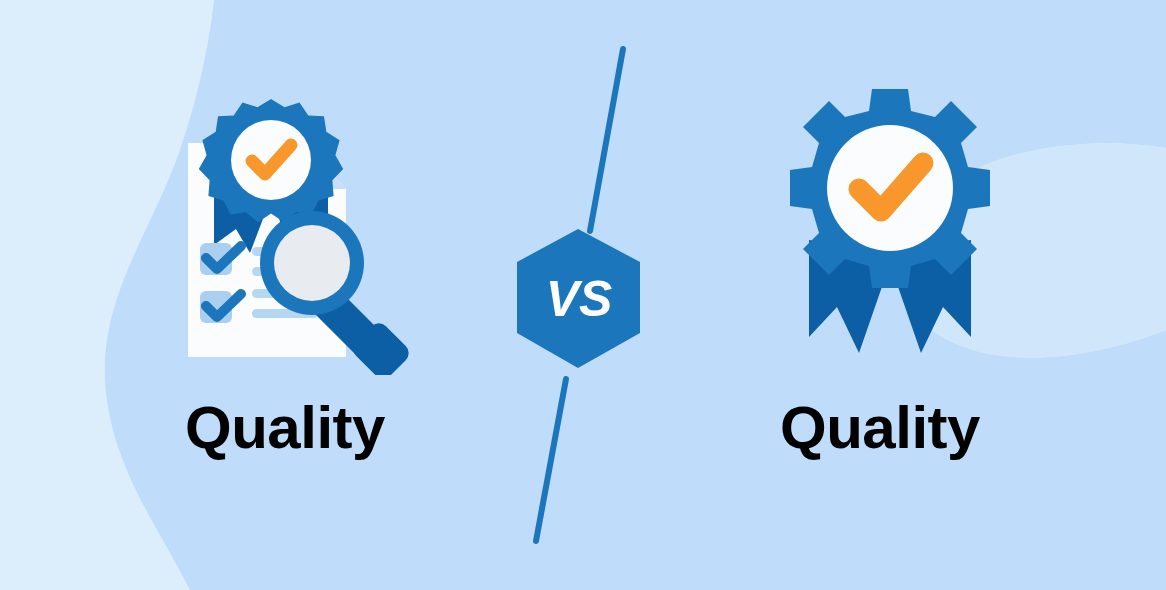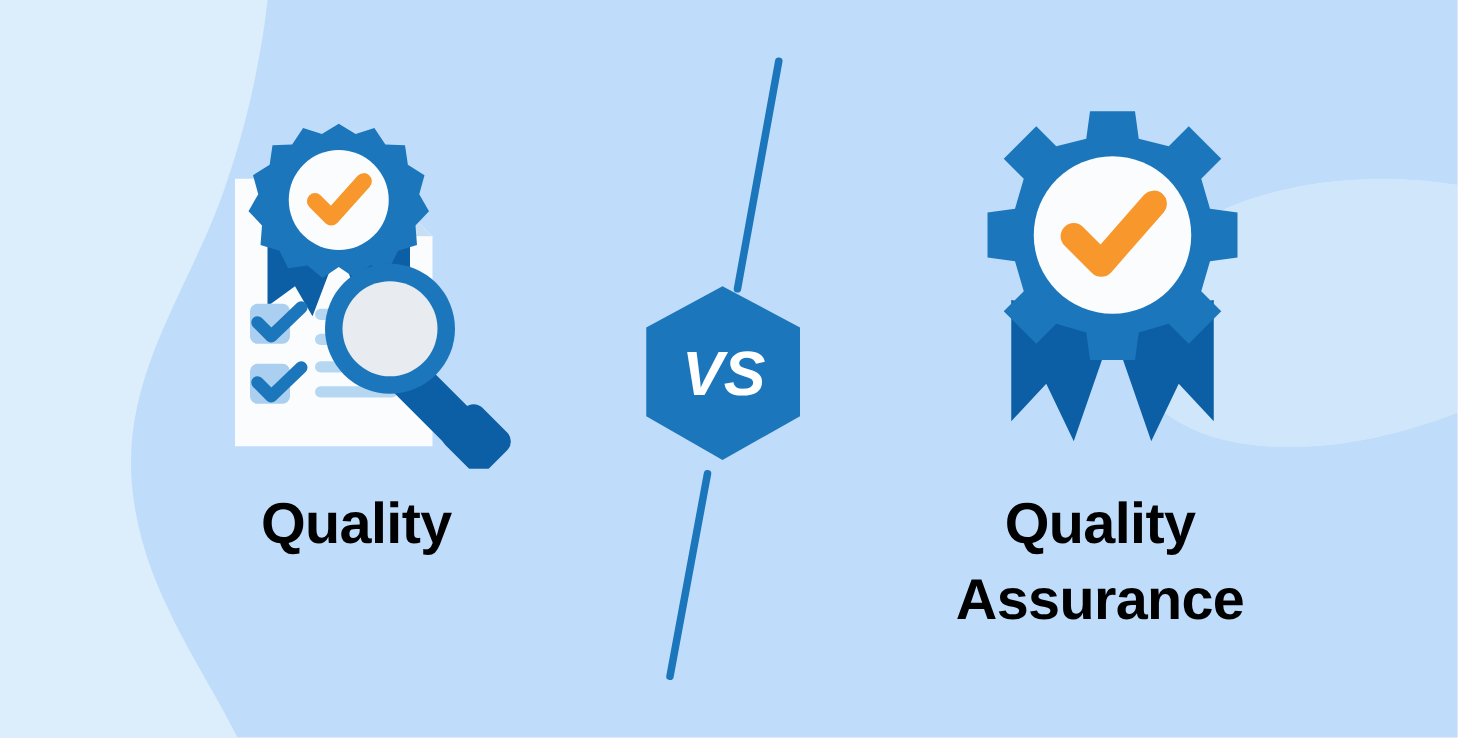--- a/index.html
+++ b/index.html
@@ -6,42 +6,42 @@
     margin: 0;
     padding: 0;
     background: #ffffff;
   }
   #canvas {
     position: relative;
     width: 1166px;
     height: 590px;
     overflow: hidden;
     font-family: "Liberation Sans", sans-serif;
-    background: #c4b5fd;
+    background: #0f766e;
   }
   #bg-layer {
     position: absolute;
     inset: 0;
     width: 1166px;
     height: 590px;
   }
   .icon-block {
     position: absolute;
   }
   #qc-icon { left: 160px; top: 95px; width: 270px; height: 280px; }
   #qa-icon { left: 775px; top: 85px; width: 230px; height: 285px; }
   #vs-block { left: 495px; top: 35px; width: 175px; height: 520px; }
 
   .label {
     position: absolute;
     text-align: center;
     color: #000000;
     font-family: "Liberation Sans", sans-serif;
     font-weight: bold;
-    font-size: 46px;
+    font-size: 60px;
     line-height: 1.33;
     letter-spacing: -0.5px;
   }
   #qc-label { left: 105px; top: 388px; width: 360px; }
   #qa-label { left: 700px; top: 388px; width: 360px; }
   .label .line { display: block; }
 </style>
 </head>
 <body>
 
@@ -142,16 +142,15 @@
       </g>
     </svg>
   </div>
 
   <div class="label" id="qc-label">
     <span class="line">Quality</span>
   </div>
 
   <div class="label" id="qa-label">
     <span class="line">Quality</span>
-    <span class="line">Assurance</span>
   </div>
 
 </div>
 
 </body></html>

